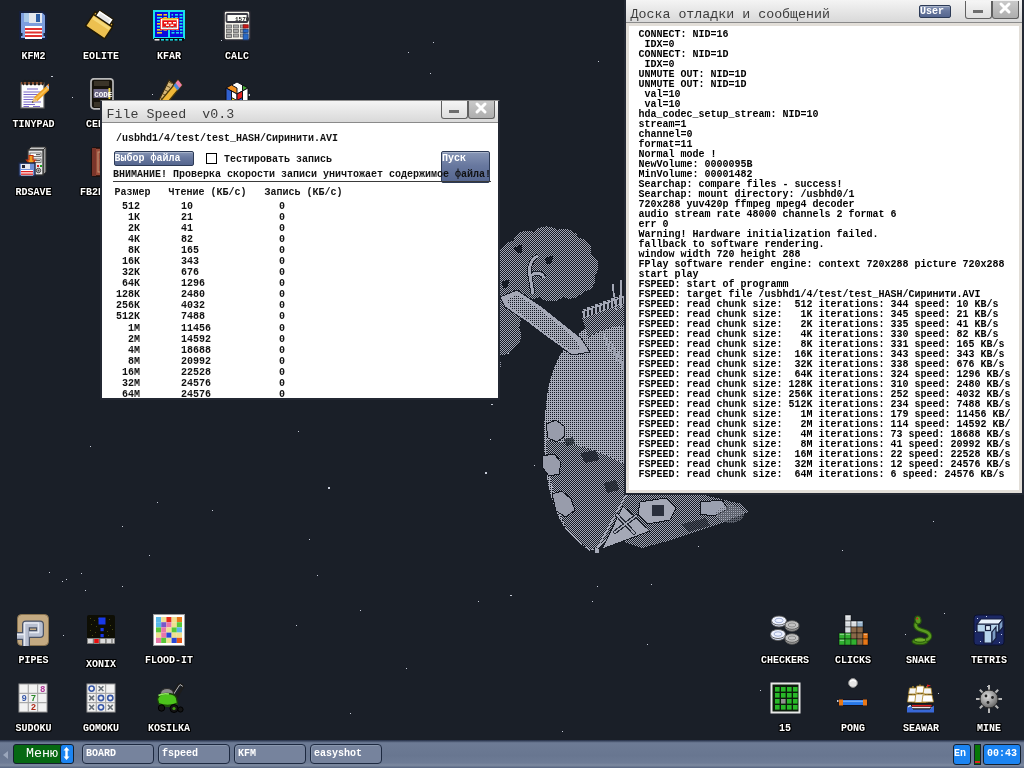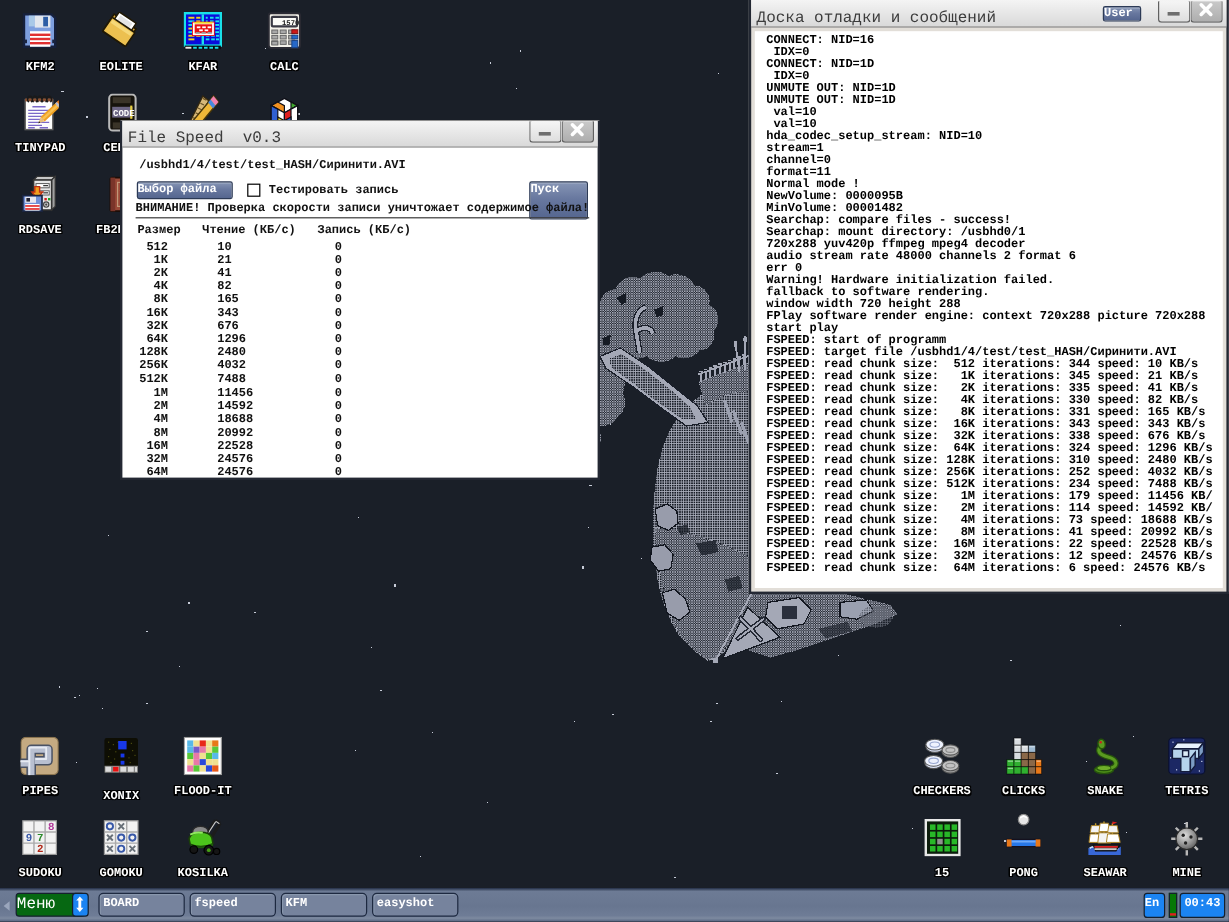--- a/index.html
+++ b/index.html
@@ -722,21 +722,21 @@
   FSPEED: read chunk size:   8M iterations: 41 speed: 20992 KB/s
   FSPEED: read chunk size:  16M iterations: 22 speed: 22528 KB/s
   FSPEED: read chunk size:  32M iterations: 12 speed: 24576 KB/s
   FSPEED: read chunk size:  64M iterations: 6 speed: 24576 KB/s</pre>
 </div>
 
 <div id="tbar">
   <svg width="8" height="10" style="position:absolute;left:2px;top:10px">
       <path d="M6 1 L1 5 L6 9 Z" fill="#9aa6bc"></path>
     </svg>
-  <div class="abs" style="left:13px;top:3.5px;width:58px;height:20.5px;background:#066812;border:1.5px solid #15202e;border-radius:3px;color:#fff;font:13.3px/17px 'Liberation Mono',monospace;">Меню</div>
+  <div class="abs" style="left:13px;top:3.5px;width:58px;height:20.5px;background:#066812;border:1.5px solid #15202e;border-radius:3px;color:#fff;font:13.3px/17px 'Liberation Mono',monospace;text-align:center">Меню</div>
   <div class="abs" style="left:60px;top:3.5px;width:14px;height:20px;background:#1b84f2;border:1.5px solid #15202e;border-radius:3px">
     <svg width="11" height="17" style="position:absolute;left:0px;top:0px">
         <path d="M5.5 2 L8.5 5.5 L6.7 5.5 L6.7 11.5 L8.5 11.5 L5.5 15 L2.5 11.5 L4.3 11.5 L4.3 5.5 L2.5 5.5 Z" fill="#fff"></path>
       </svg>
   </div>
   <div class="tskbtn" style="left:82px;width:72px">BOARD</div>
   <div class="tskbtn" style="left:158px;width:72px">fspeed</div>
   <div class="tskbtn" style="left:234px;width:72px">KFM</div>
   <div class="tskbtn" style="left:310px;width:72px">easyshot</div>
   <div class="abs" style="left:953px;top:3.5px;width:18px;height:21px;background:#1b84f2;border:1.5px solid #15202e;border-radius:3px;color:#fff;font:bold 10px/18px 'Liberation Mono',monospace;text-align:left">En</div>

